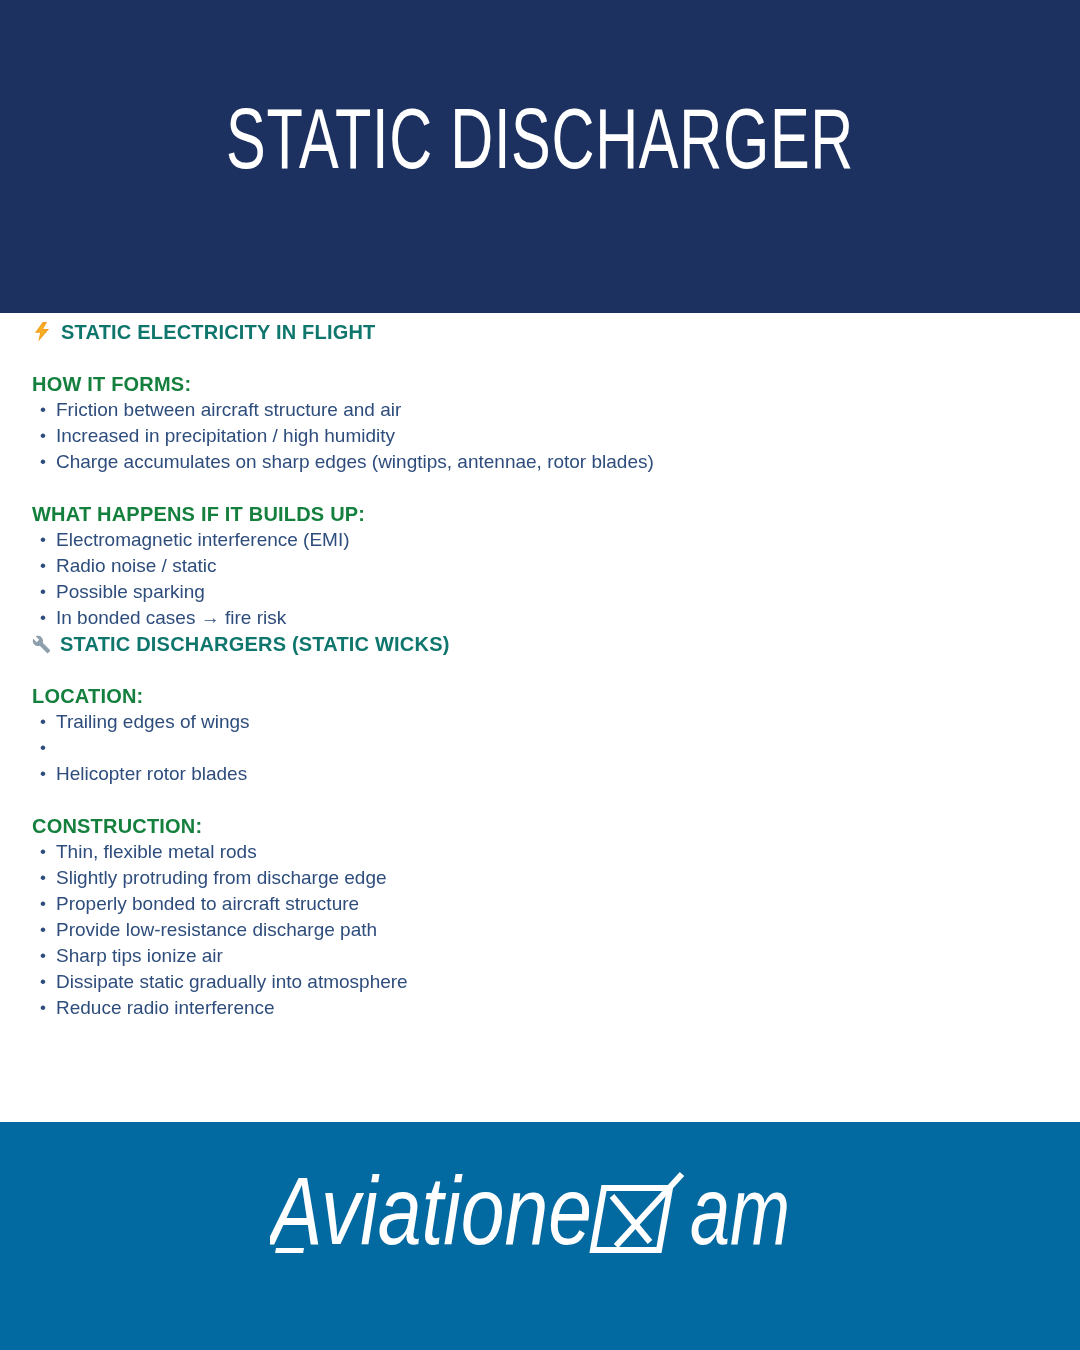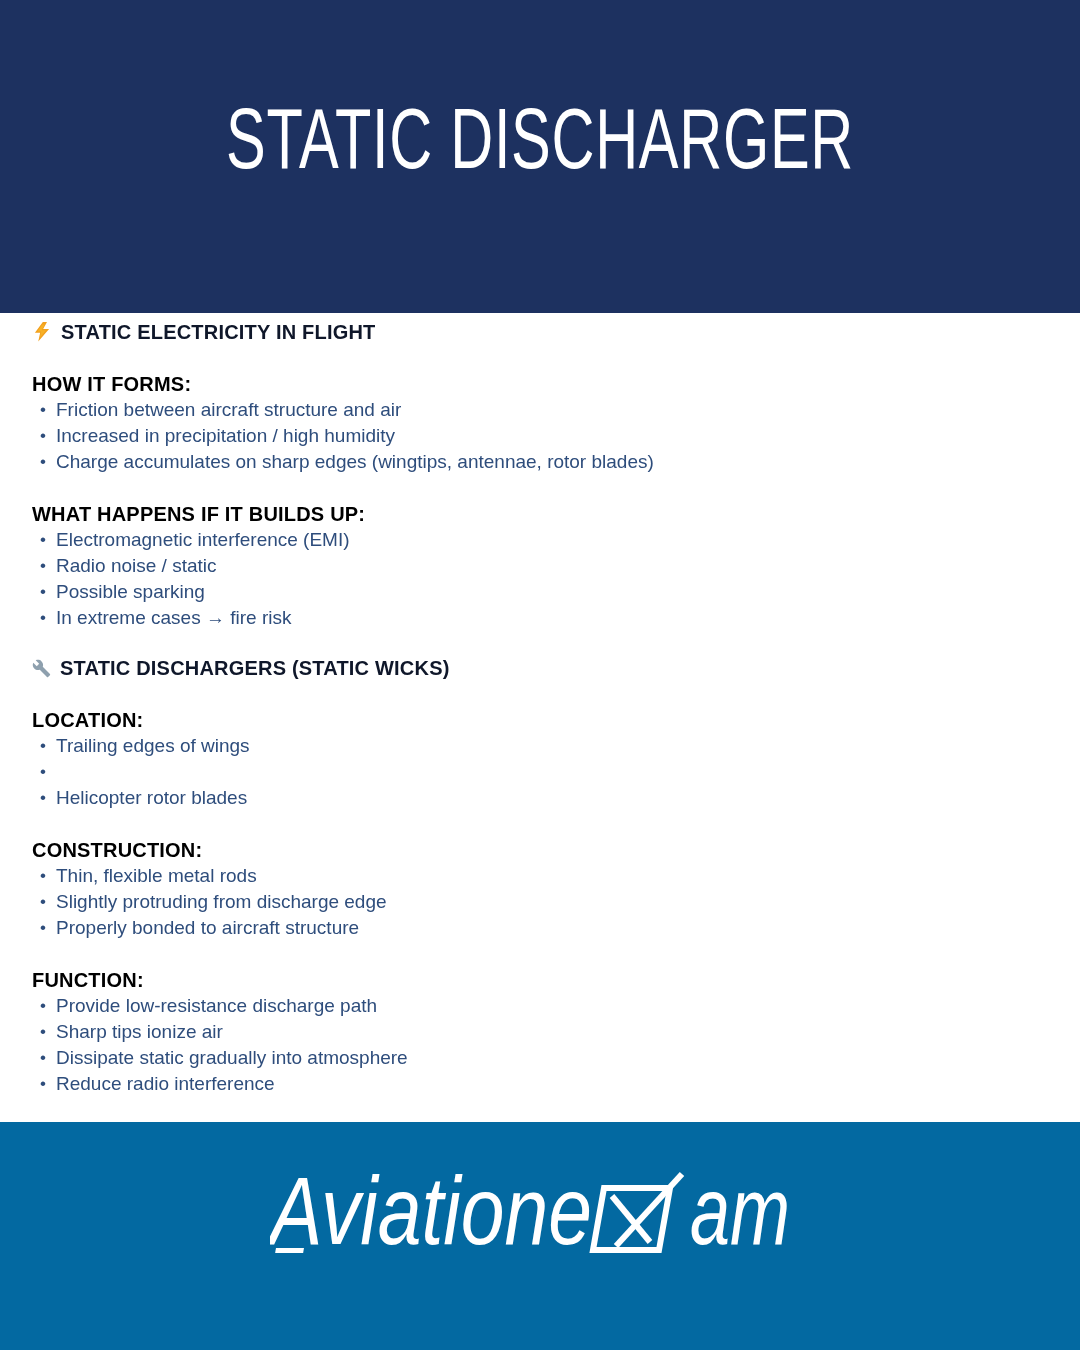--- a/index.html
+++ b/index.html
@@ -25,30 +25,30 @@
     transform-origin:50% 0;
   }
   
   .content{
     position:absolute;top:313px;left:0;width:1080px;
     padding:0 32px;box-sizing:border-box;
     background:#ffffff;
   }
   .section-header{
     display:flex;align-items:center;gap:9px;
-    margin-top:24px;line-height:26px;
+    line-height:26px;
   }
   .content > .section-header:first-child{margin-top:6px;}
   .section-header .icon{flex:none;display:inline-flex;}
   .section-title{
-    font-size:20px;font-weight:700;color:#0f172a;letter-spacing:.2px;
+    font-size:20px;font-weight:700;color:#0f766e;letter-spacing:.2px;
   }
   .sub-heading{
     margin:26px 0 0 0;
-    font-size:20px;font-weight:700;color:#000000;line-height:26px;
+    font-size:20px;font-weight:700;color:#15803d;line-height:26px;
     letter-spacing:.2px;
   }
   .li{
     display:flex;align-items:flex-start;
     padding-left:5px;
     font-size:19px;color:#2e4d7c;line-height:26px;
   }
   .li .marker{flex:none;width:12px;text-align:center;margin-right:7px;font-size:17px;}
   
   .footer{
@@ -100,21 +100,21 @@
     <div class="li">
       <span class="marker">•</span>
       <span class="li-text">Radio noise / static</span>
     </div>
     <div class="li">
       <span class="marker">•</span>
       <span class="li-text">Possible sparking</span>
     </div>
     <div class="li">
       <span class="marker">•</span>
-      <span class="li-text">In extreme cases → fire risk</span>
+      <span class="li-text">In bonded cases → fire risk</span>
     </div>
 
     <div class="section-header">
       <span class="icon">
         <svg width="19" height="19" viewBox="0 0 24 24" aria-hidden="true">
           <path fill="#8ea0ae" d="M22.7 19l-9.1-9.1c.9-2.3.4-5-1.5-6.9-2-2-5-2.4-7.4-1.3L9 6 6 9 1.6 4.7C.4 7.1.9 10.1 2.9 12.1c1.9 1.9 4.6 2.4 6.9 1.5l9.1 9.1c.4.4 1 .4 1.4 0l2.3-2.3c.5-.4.5-1.1.1-1.4z"></path>
         </svg>
       </span>
       <span class="section-title">STATIC DISCHARGERS (STATIC WICKS)</span>
     </div>
@@ -139,21 +139,20 @@
     </div>
     <div class="li">
       <span class="marker">•</span>
       <span class="li-text">Slightly protruding from discharge edge</span>
     </div>
     <div class="li">
       <span class="marker">•</span>
       <span class="li-text">Properly bonded to aircraft structure</span>
     </div>
 
-    <div class="sub-heading">FUNCTION:</div>
     <div class="li">
       <span class="marker">•</span>
       <span class="li-text">Provide low-resistance discharge path</span>
     </div>
     <div class="li">
       <span class="marker">•</span>
       <span class="li-text">Sharp tips ionize air</span>
     </div>
     <div class="li">
       <span class="marker">•</span>

